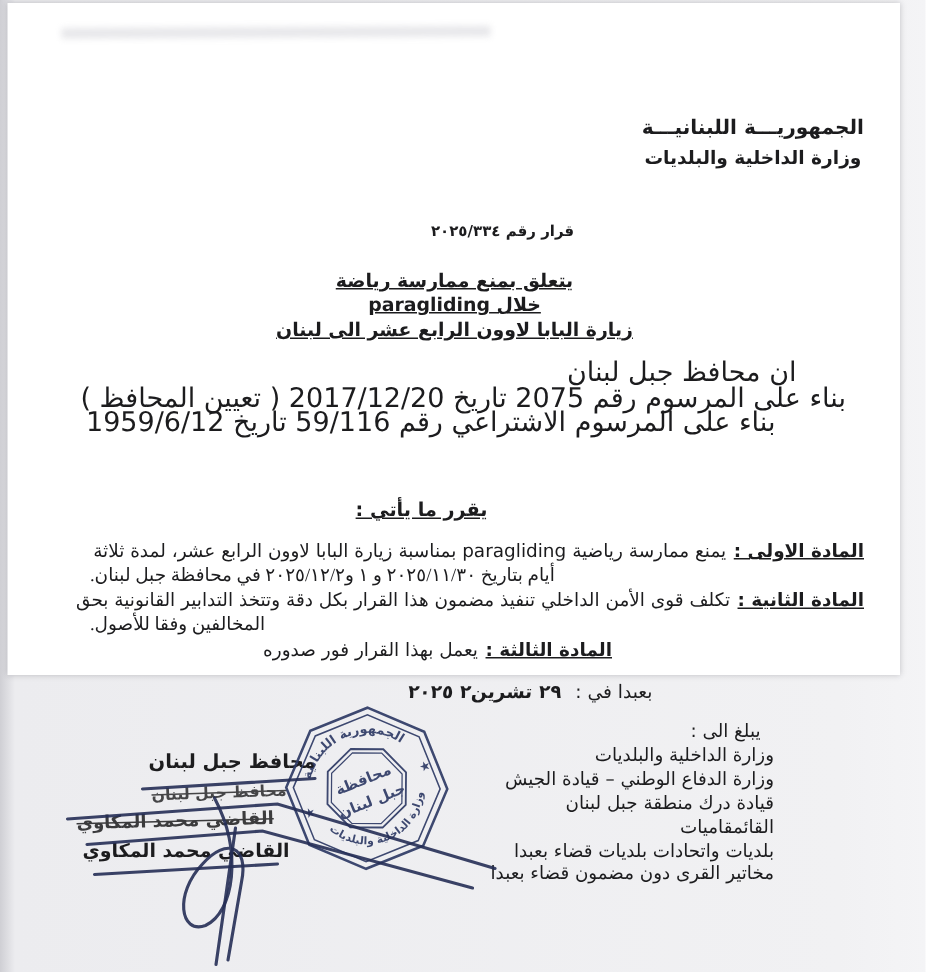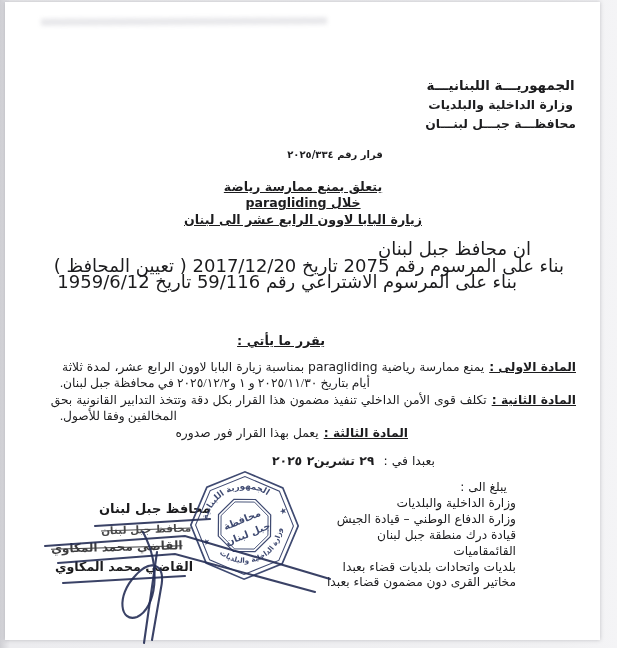--- a/index.html
+++ b/index.html
@@ -3,21 +3,21 @@
 <meta charset="utf-8">
 <style>
   html,body{margin:0;padding:0;}
   body{
     width:617px;height:648px;overflow:hidden;
     font-family:"DejaVu Sans",sans-serif;
     background:linear-gradient(90deg,#cfcfd4 0,#ececef 10px,#f1f1f3 560px,#f4f4f6 100%);
     position:relative;color:#1c1c1e;
   }
   .paper{
-    position:absolute;left:5px;top:2px;width:595px;height:638px;
+    position:absolute;left:5px;top:2px;width:595px;height:448px;
     background:#ffffff;box-shadow:0 0 4px rgba(40,40,50,.25);
     direction:rtl;
   }
   .abs{position:absolute;white-space:nowrap;}
   .smudge{position:absolute;left:36px;top:16px;width:286px;height:7px;
     background:#b6b6bf;opacity:.32;filter:blur(2px);transform:rotate(-.3deg);}
   .header{top:74px;right:24px;text-align:center;line-height:19px;font-size:12.4px;font-weight:bold;}
   .header .h1{font-size:13.4px;letter-spacing:.2px;}
   .decree-number{top:147px;left:235px;width:190px;text-align:center;font-weight:bold;font-size:10px;}
   .subject{top:177px;left:163px;width:270px;text-align:center;font-weight:bold;font-size:12.6px;line-height:16.4px;text-decoration:underline;}
@@ -50,21 +50,20 @@
 </style>
 </head>
 <body>
 
 <div class="paper">
   <div class="smudge"></div>
 
   <div class="abs header">
     <div class="h1">الجمهوريـــة اللبنانيـــة</div>
     <div>وزارة الداخلية والبلديات</div>
-    <div>محافظـــة جبـــل لبنـــان</div>
   </div>
 
   <div class="abs decree-number">قرار رقم ٢٠٢٥/٣٣٤</div>
 
   <div class="abs subject">
     <div>يتعلق بمنع ممارسة رياضة</div>
     <div>خلال paragliding</div>
     <div>زيارة البابا لاوون الرابع عشر الى لبنان</div>
   </div>
 

